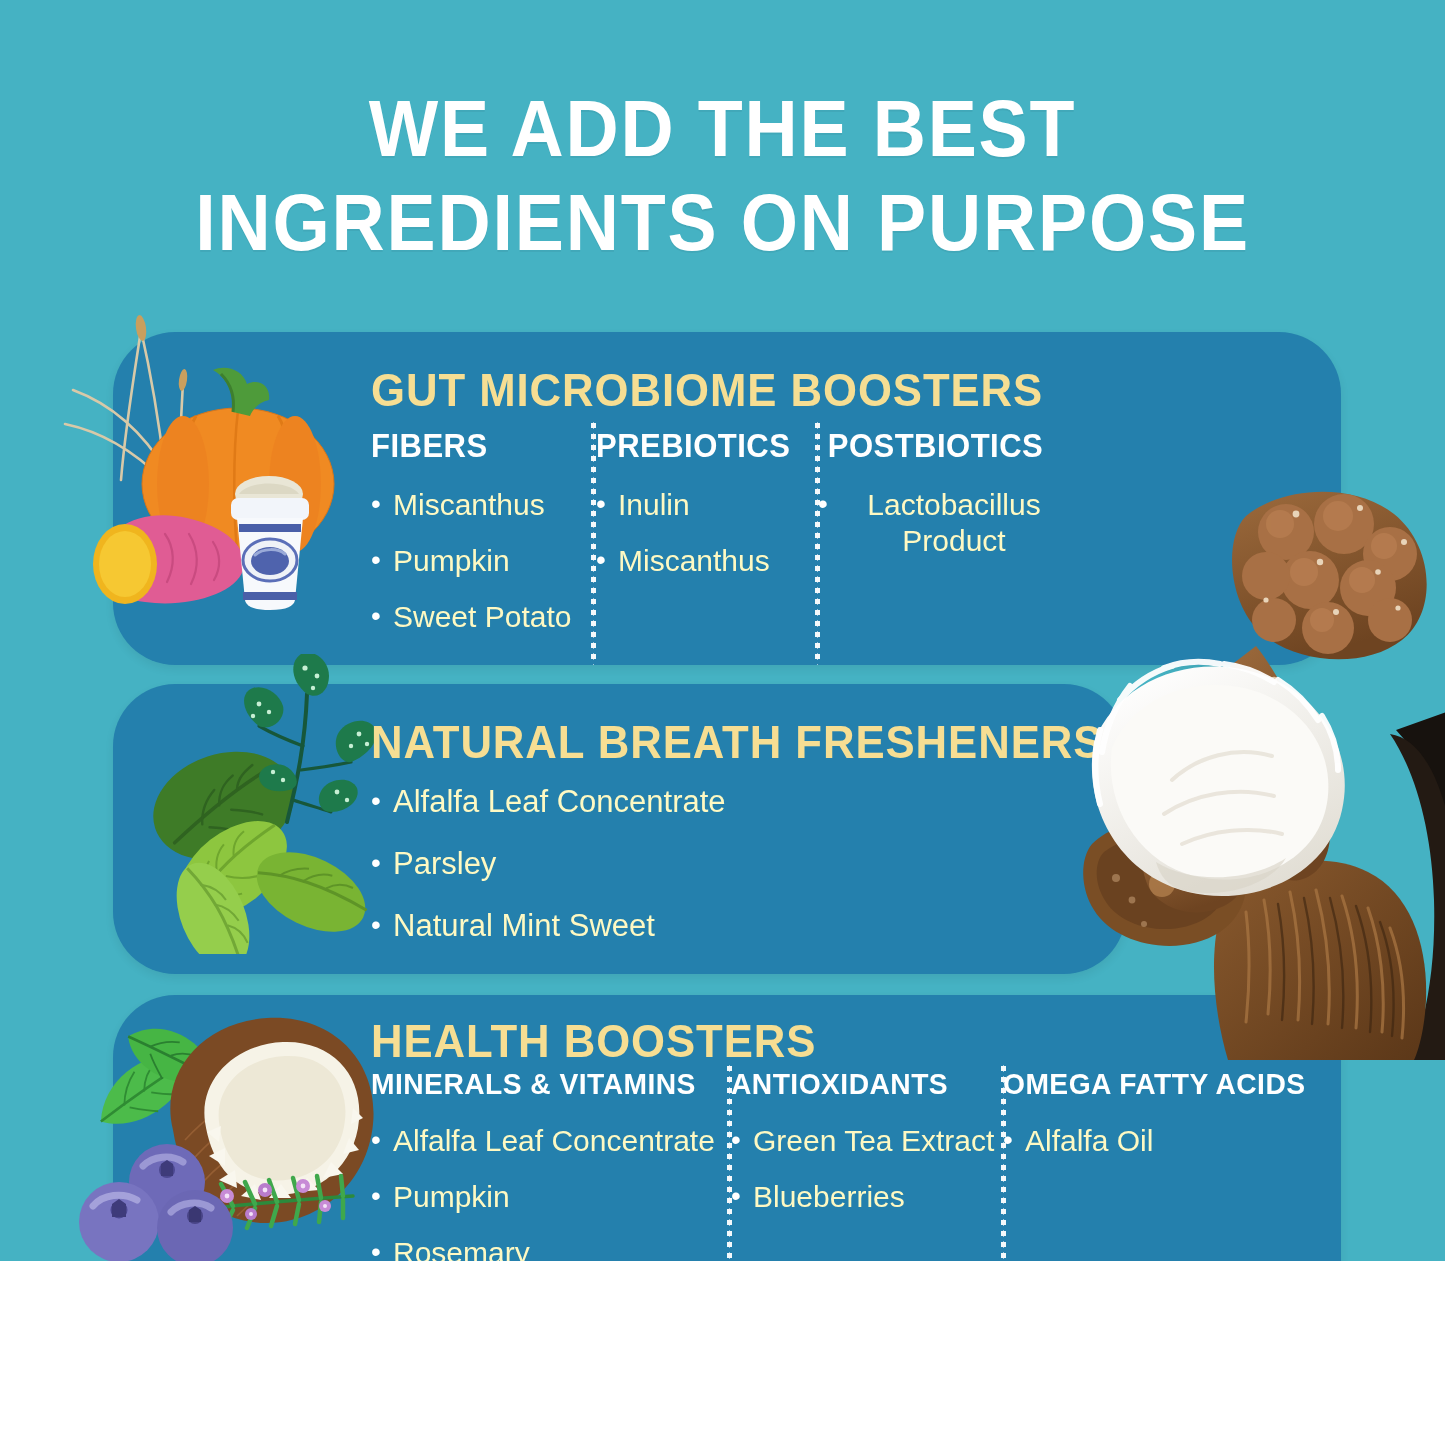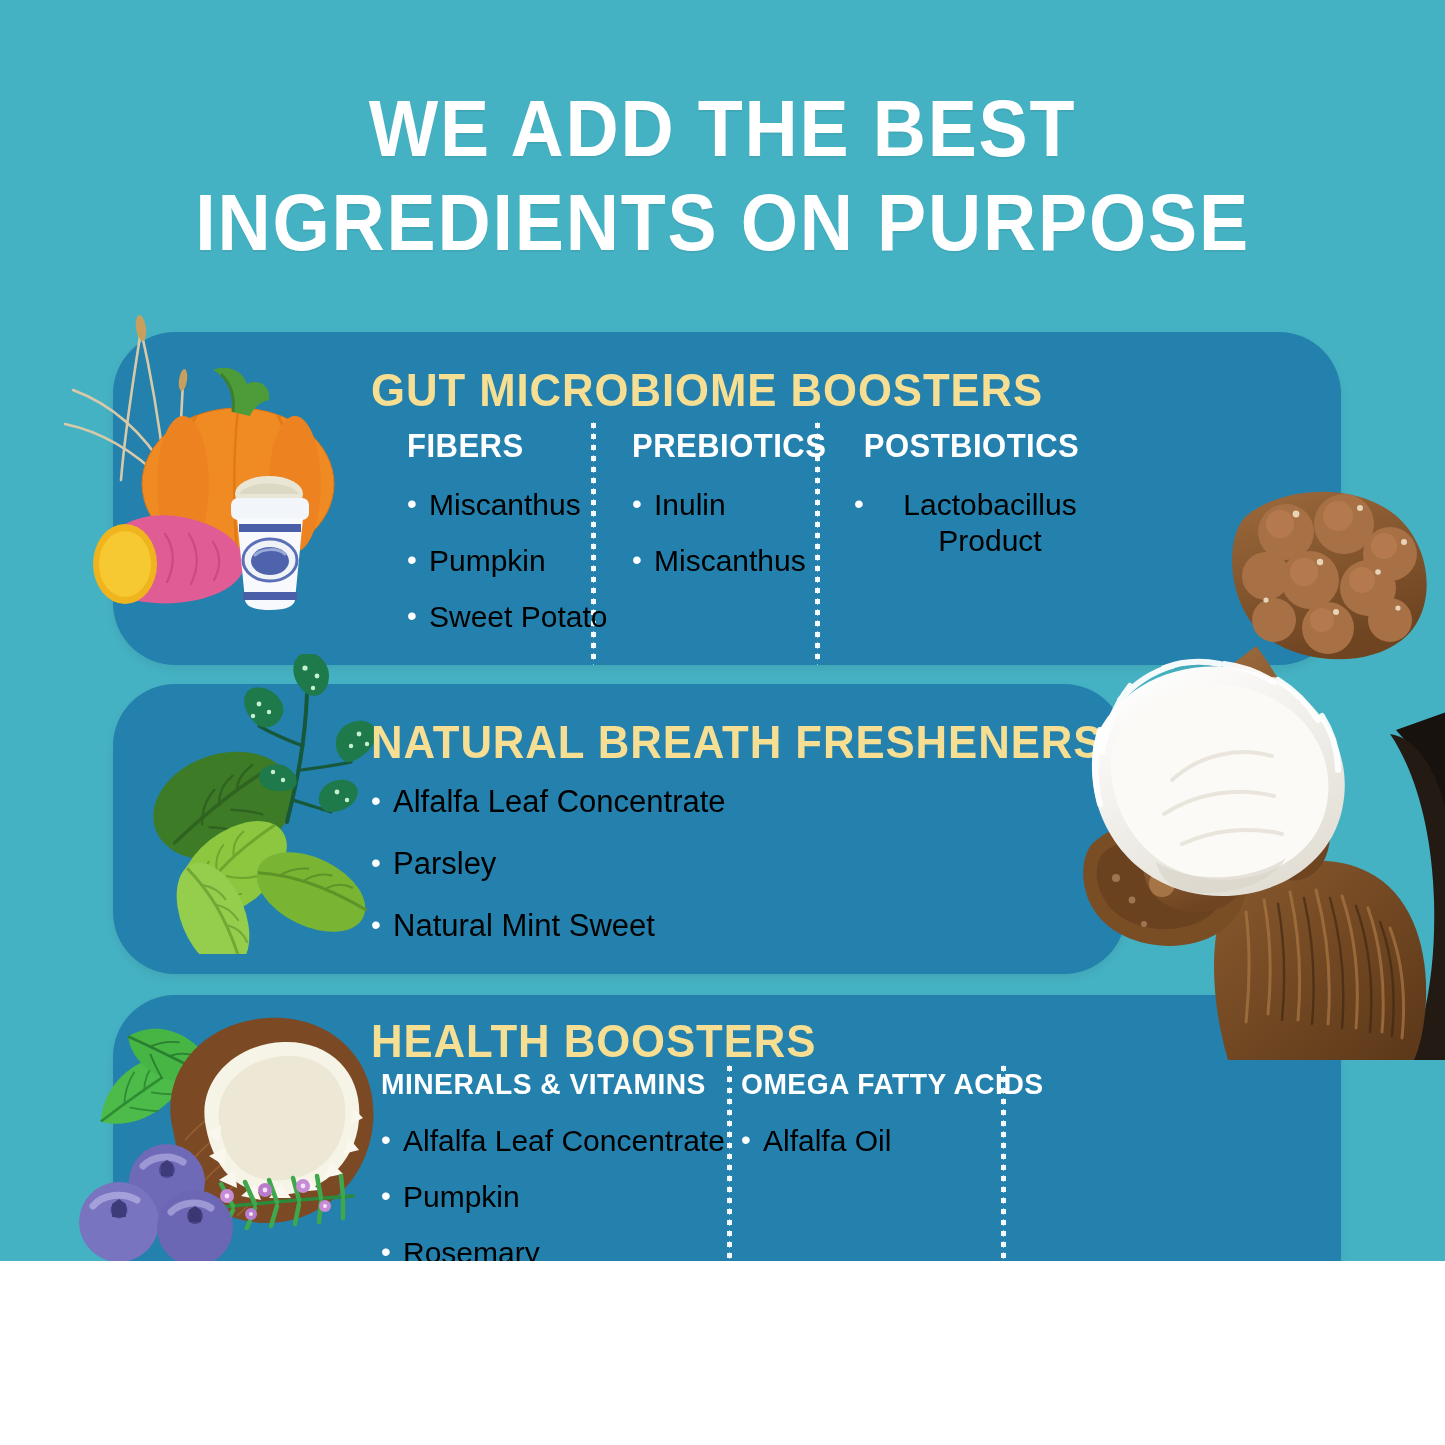--- a/index.html
+++ b/index.html
@@ -66,24 +66,24 @@
     transform:scaleX(0.93);
     transform-origin:left center;
   }
   #card1 .card-heading{ left:258px; top:30px; font-size:47px; }
   #card2 .card-heading{ left:258px; top:30px; font-size:47px; }
   #card3 .card-heading{ left:258px; top:18px; font-size:47px; }
 
   
   .cols{ position:absolute; display:flex; }
   #card1 .cols{ left:258px; top:95px; width:940px; }
-  #card3 .cols{ left:258px; top:72px; width:950px;margin-left:10px; }
+  #card3 .cols{ left:258px; top:72px; width:950px; }
 
   .col{ position:relative; }
-  #card1 .col.c1{ width:225px;margin-left:36px; }
+  #card1 .col.c1{ width:225px; }
   #card1 .col.c2{ width:222px; }
   #card1 .col.c3{ width:250px;text-align:center; }
   #card3 .col.c1{ width:360px; }
   #card3 .col.c2{ width:272px; }
   #card3 .col.c3{ width:300px; }
 
   .col-title{
     color:#FFFFFF;
     font-family:"Liberation Sans Narrow","Liberation Sans",sans-serif;
     font-weight:bold;
@@ -93,21 +93,21 @@
     white-space:nowrap;
     transform:scaleX(0.94);
     transform-origin:left center;
     margin-bottom:22px;
   }
   #card3 .col-title{ font-size:30px; }
 
   .items{ list-style:none; }
   .items li{
     position:relative;
-    color:#000000;
+    color:#fef9c3;
     font-size:30px;
     line-height:36px;
     padding-left:22px;
     margin-bottom:20px;
     font-weight:400;
   }
   .items li::before{
     content:"\2022";
     position:absolute;
     left:0; top:-1px;
@@ -440,20 +440,27 @@
     <div class="cols">
       <div class="col c1">
         <div class="col-title">MINERALS &amp; VITAMINS</div>
         <ul class="items">
           <li>Alfalfa Leaf Concentrate</li>
           <li>Pumpkin</li>
           <li>Rosemary</li>
           <li>Parsely</li>
         </ul>
       </div>
+      <div class="col c2">
+        <div class="col-title">ANTIOXIDANTS</div>
+        <ul class="items">
+          <li>Green Tea Extract</li>
+          <li>Blueberries</li>
+        </ul>
+      </div>
       <div class="col c3">
         <div class="col-title">OMEGA FATTY ACIDS</div>
         <ul class="items">
           <li>Alfalfa Oil</li>
         </ul>
       </div>
     </div>
   </div>
 
   <svg id="dog" viewBox="0 0 420 580">

